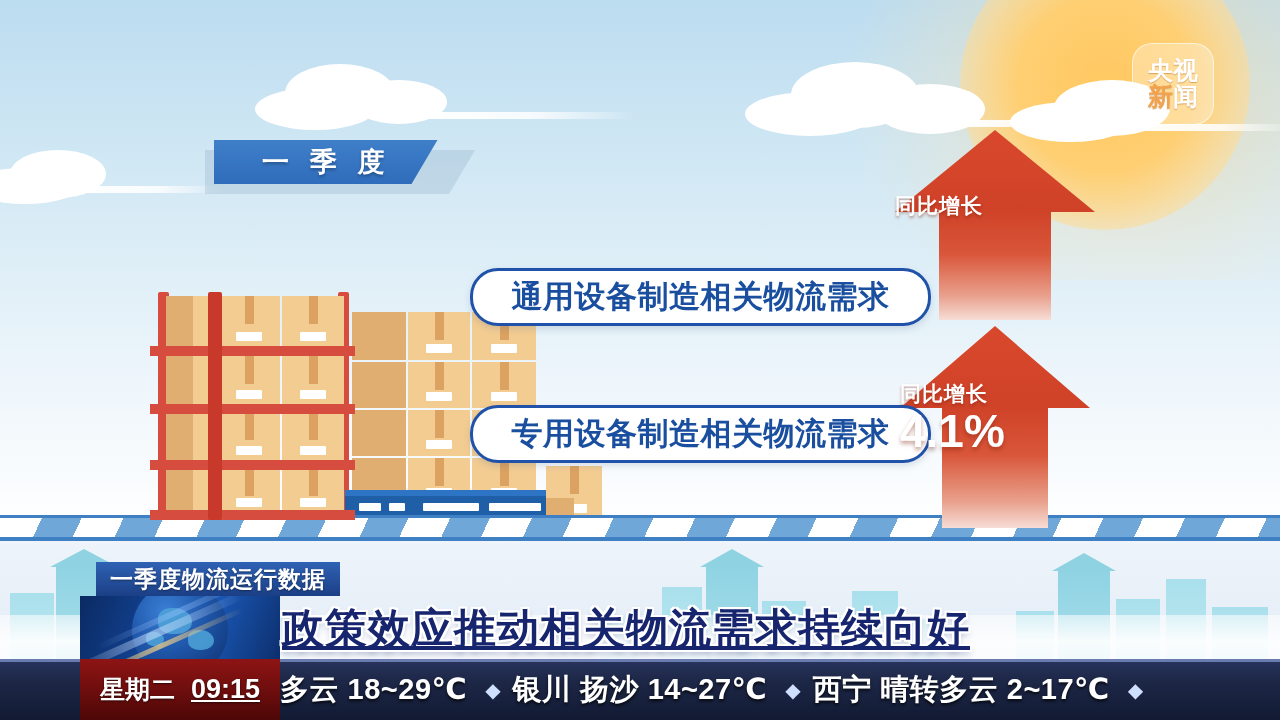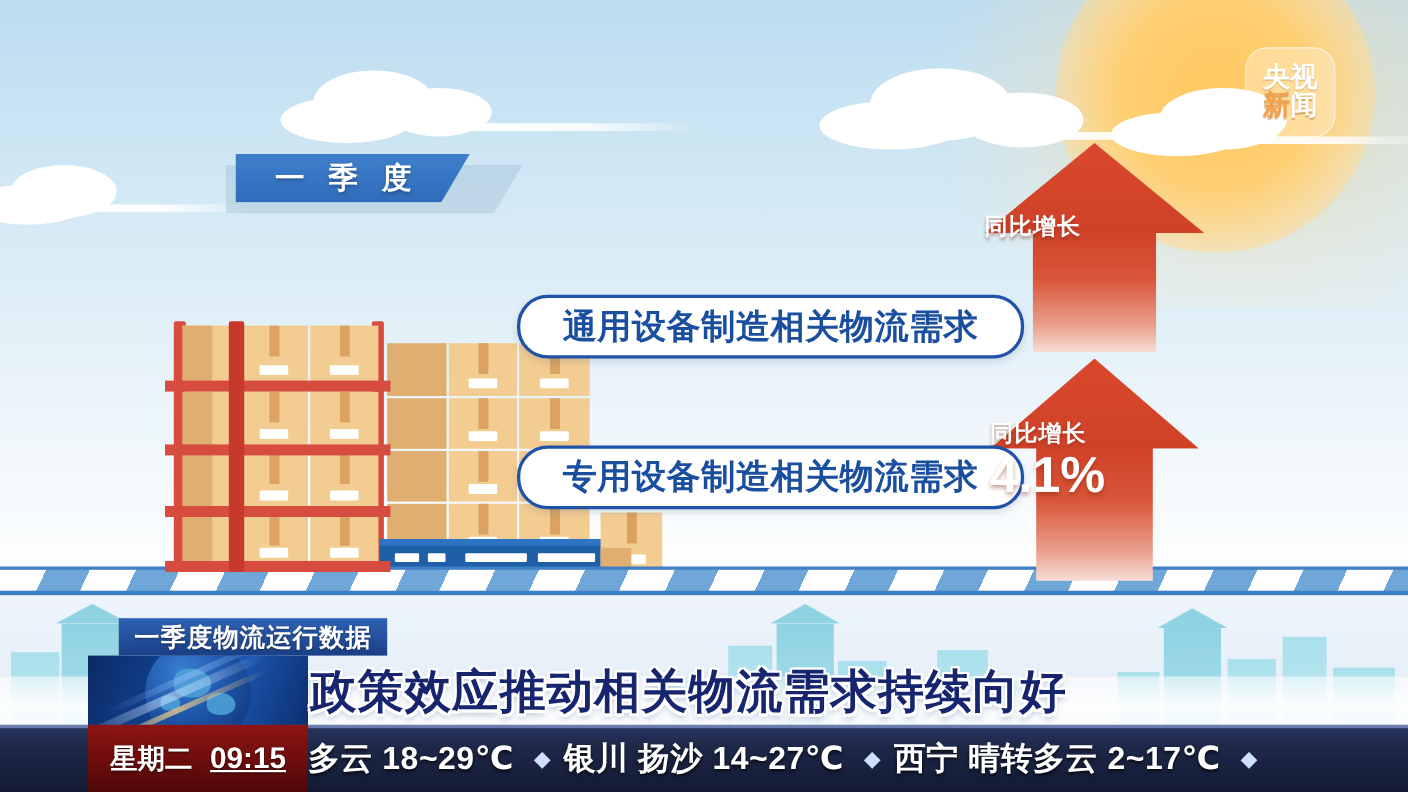--- a/index.html
+++ b/index.html
@@ -42,25 +42,25 @@
   .box .label{position:absolute;bottom:7px;width:26px;height:9px;background:#fff;border-radius:1px;}
 
   
   .pstack{position:absolute;left:352px;top:312px;width:200px;}
   .pallet{position:absolute;left:345px;top:495px;width:215px;height:24px;background:#1e5fa8;border-radius:2px;}
   .pallet .slot{position:absolute;top:8px;height:8px;background:#fff;border-radius:1px;}
   .pallet .top{position:absolute;left:0;top:-5px;width:215px;height:6px;background:#2d74c4;}
   .smallstack{position:absolute;left:546px;top:466px;}
 
   
-  .qbanner{position:absolute;left:214px;top:140px;height:44px;padding:0 46px 0 36px;
+  .qbanner{position:absolute;left:214px;top:140px;height:44px;padding:0 46px 0 48px;
       background:linear-gradient(180deg,#3f7fc9 0%,#2f6cbb 100%);
       -webkit-clip-path:polygon(0 0,100% 0,calc(100% - 26px) 100%,0 100%);
       clip-path:polygon(0 0,100% 0,calc(100% - 26px) 100%,0 100%);
-      display:flex;align-items:center;justify-content:center;}
+      display:flex;align-items:center;justify-content:center;font-family:Liberation Serif, serif;}
   .qbanner span{color:#fff;font-size:27px;font-weight:bold;letter-spacing:7px;
       text-shadow:0 2px 3px rgba(0,0,0,.28);}
   .qshadow{position:absolute;left:205px;top:150px;width:270px;height:44px;background:rgba(120,150,180,.22);
       -webkit-clip-path:polygon(0 0,100% 0,calc(100% - 26px) 100%,0 100%);
       clip-path:polygon(0 0,100% 0,calc(100% - 26px) 100%,0 100%);}
 
   
   .sectitle{position:absolute;left:573px;top:196px;font-size:31px;font-weight:bold;color:#1a4fa0;
       letter-spacing:1px;text-shadow:0 2px 2px rgba(255,255,255,.9);}
   .pill{position:absolute;height:52px;background:#fff;border:3px solid #1f52a8;border-radius:28px;
@@ -111,32 +111,32 @@
   .bld.d{background:linear-gradient(180deg,#8fd3e3 0%,#a9dfeb 100%);}
   .bld .roof{position:absolute;left:-6px;right:-6px;top:-18px;height:18px;background:#8fd3e3;
       -webkit-clip-path:polygon(50% 0,100% 100%,0 100%);clip-path:polygon(50% 0,100% 100%,0 100%);}
   .glassband{position:absolute;left:0;top:74px;width:1280px;height:58px;
       background:linear-gradient(180deg,rgba(255,255,255,.55) 0%,rgba(255,255,255,.92) 45%,rgba(255,255,255,.75) 100%);}
 
   .tagrow{position:absolute;left:88px;top:562px;display:flex;height:34px;z-index:6;}
   .tag{display:flex;align-items:center;justify-content:center;padding:0 14px;
       background:linear-gradient(180deg,#3d6fc0 0%,#27519c 100%);color:#fff;font-size:23px;font-weight:bold;
       letter-spacing:1px;text-shadow:0 1px 2px rgba(0,0,0,.4);}
-  .tag.b{background:linear-gradient(180deg,#2f62b4 0%,#1b3f86 100%);margin-left:20px;}
+  .tag.b{background:linear-gradient(180deg,#2f62b4 0%,#1b3f86 100%);margin-left:8px;}
 
   .globe{position:absolute;left:80px;top:596px;width:200px;height:64px;overflow:hidden;z-index:5;
       background:linear-gradient(110deg,#0b2a63 0%,#12418f 35%,#1a58b5 62%,#0d2f6e 100%);}
   .globe .ball{position:absolute;left:52px;top:-14px;width:96px;height:96px;border-radius:50%;
       background:radial-gradient(circle at 35% 30%, #3a7fd5 0%, #1e55a8 45%, #0d2e6b 100%);}
   .globe .land{position:absolute;border-radius:42% 58% 50% 45%;background:#4fa3d8;opacity:.85;}
   .globe .sw{position:absolute;height:8px;border-radius:8px;transform:rotate(-24deg);}
 
   .headline{position:absolute;left:282px;top:601px;font-size:42px;font-weight:bold;color:#16256e;
       letter-spacing:1px;z-index:6;
-      text-shadow:-2px 0 0 #fff,2px 0 0 #fff,0 -2px 0 #fff,0 2px 0 #fff,2px 2px 0 #fff,-2px 2px 0 #fff,2px -2px 0 #fff,-2px -2px 0 #fff,0 4px 6px rgba(40,60,120,.35);}
+      text-shadow:-2px 0 0 #fff,2px 0 0 #fff,0 -2px 0 #fff,0 2px 0 #fff,2px 2px 0 #fff,-2px 2px 0 #fff,2px -2px 0 #fff,-2px -2px 0 #fff,0 4px 6px rgba(40,60,120,.35);text-decoration:underline;}
 
   
   .ticker{position:absolute;left:0;top:659px;width:1280px;height:61px;
       background:linear-gradient(180deg,#29355f 0%,#1d2747 35%,#121a33 100%);z-index:7;}
   .ticker .top{position:absolute;left:0;top:0;width:1280px;height:3px;background:#6a7bb0;}
   .datebox{position:absolute;left:80px;top:659px;width:200px;height:61px;z-index:8;
       background:linear-gradient(180deg,#8e1414 0%,#6c0d0d 55%,#4d0707 100%);
       display:flex;align-items:center;justify-content:center;gap:16px;}
   .datebox .dow{color:#fff;font-size:25px;font-weight:bold;text-shadow:0 1px 2px rgba(0,0,0,.6);}
   .datebox .time{color:#fff;font-size:27px;font-weight:bold;text-shadow:0 1px 2px rgba(0,0,0,.6);text-decoration:underline;}

